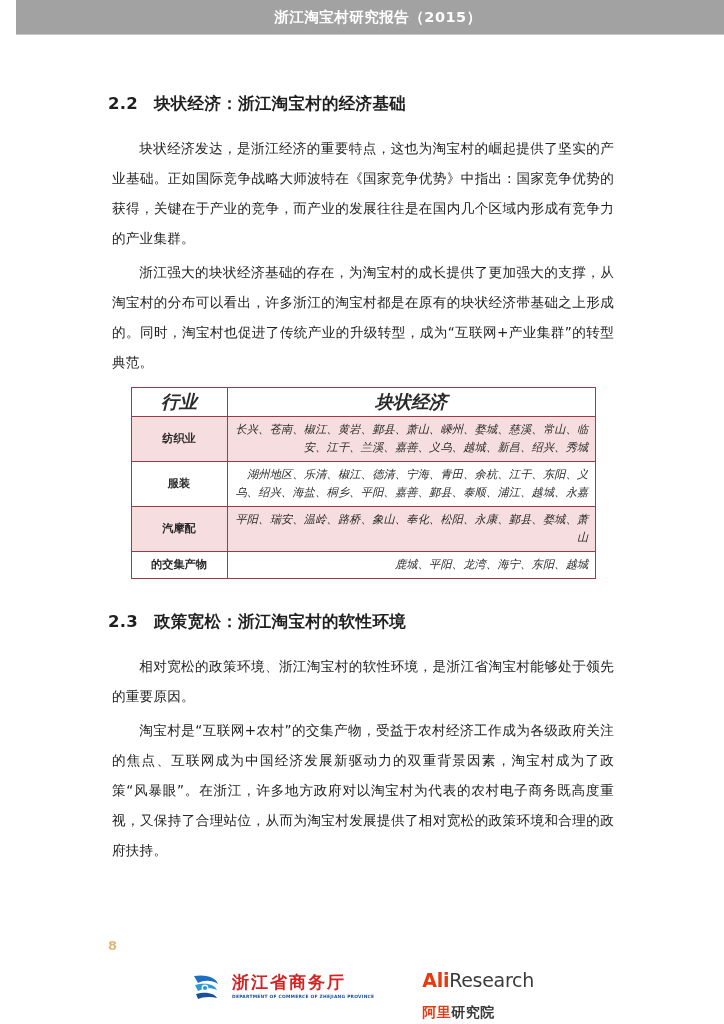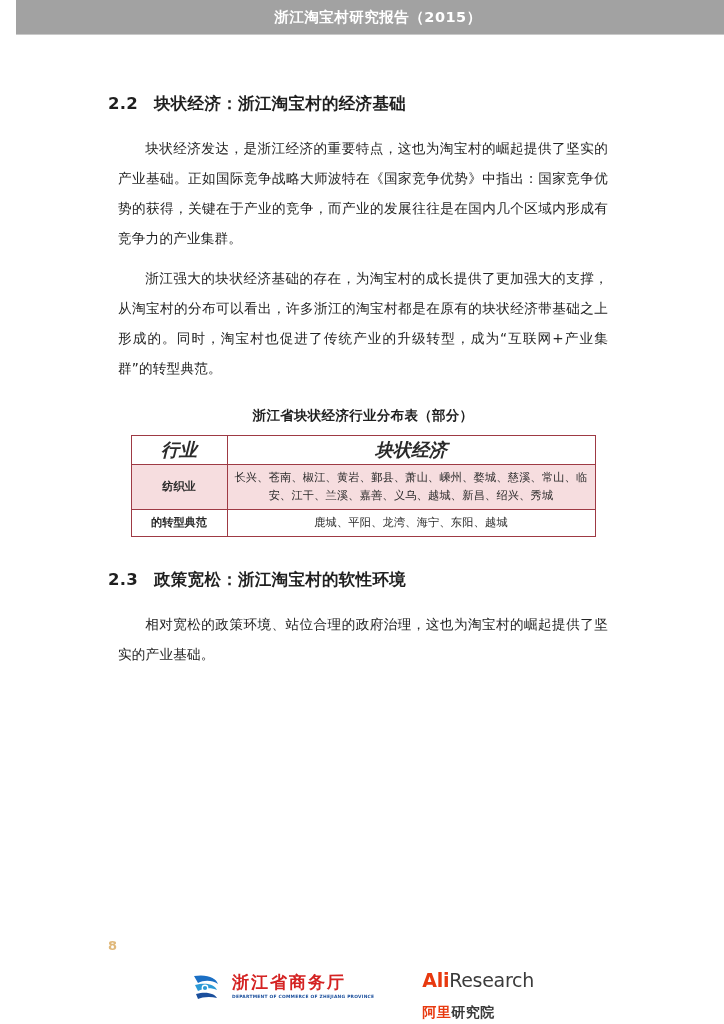--- a/index.html
+++ b/index.html
@@ -58,21 +58,21 @@
     padding: 0;
     letter-spacing: 0.3px;
     white-space: nowrap;
   }
   .sec-num { display: inline-block; min-width: 46px; }
 
   p.para {
     font-size: 13.6px;
     line-height: 30px;
     text-indent: 2em;
-    margin: 10px;
+    margin: 4px;
     text-align: justify;
     color: #232323;
     letter-spacing: 0.2px;
   }
 
   
   .table-title {
     text-align: center;
     font-size: 13.5px;
     font-weight: bold;
@@ -102,22 +102,23 @@
     font-style: italic;
   }
   col.c-industry { width: 96px; }
   col.c-regions  { width: 368px; }
   td.industry {
     text-align: center;
     font-weight: bold;
     font-size: 11.6px;
   }
   td.regions {
-    text-align: center;
+    text-align: right;
     letter-spacing: 0.2px;
+    font-style: italic;
   }
   tr.shaded td { background: #f6dddf; }
   tr.plain  td { background: #ffffff; }
 
   
   .page-number {
     position: absolute;
     left: 108px;
     top: 903px;
     font-size: 13px;
@@ -179,50 +180,58 @@
 <div class="page">
   <div class="content">
 
     <h2 class="section-heading" style="margin-top:58px;">
       <span class="sec-num">2.2</span><span>块状经济：浙江淘宝村的经济基础</span>
     </h2>
 
     <p class="para" style="margin-top:18px;">块状经济发达，是浙江经济的重要特点，这也为淘宝村的崛起提供了坚实的产业基础。正如国际竞争战略大师波特在《国家竞争优势》中指出：国家竞争优势的获得，关键在于产业的竞争，而产业的发展往往是在国内几个区域内形成有竞争力的产业集群。</p>
     <p class="para" style="margin-top:4px;">浙江强大的块状经济基础的存在，为淘宝村的成长提供了更加强大的支撑，从淘宝村的分布可以看出，许多浙江的淘宝村都是在原有的块状经济带基础之上形成的。同时，淘宝村也促进了传统产业的升级转型，成为“互联网+产业集群”的转型典范。</p>
 
-    <div class="table-title" style="margin-top:24px;">浙江省块状经济行业分布表（部分）</div>
 
     <table class="dist-table" style="margin-top:10px;">
       <colgroup>
         <col class="c-industry">
         <col class="c-regions">
       </colgroup>
       <thead>
         <tr>
           <th>行业</th>
           <th>块状经济</th>
         </tr>
       </thead>
       <tbody>
         <tr class="shaded">
           <td class="industry">纺织业</td>
           <td class="regions">长兴、苍南、椒江、黄岩、鄞县、萧山、嵊州、婺城、慈溪、常山、临安、江干、兰溪、嘉善、义乌、越城、新昌、绍兴、秀城</td>
         </tr>
         <tr class="plain">
-          <td class="industry">的转型典范</td>
+          <td class="industry">服装</td>
+          <td class="regions">湖州地区、乐清、椒江、德清、宁海、青田、余杭、江干、东阳、义乌、绍兴、海盐、桐乡、平阳、嘉善、鄞县、泰顺、浦江、越城、永嘉</td>
+        </tr>
+        <tr class="shaded">
+          <td class="industry">汽摩配</td>
+          <td class="regions">平阳、瑞安、温岭、路桥、象山、奉化、松阳、永康、鄞县、婺城、萧山</td>
+        </tr>
+        <tr class="plain">
+          <td class="industry">的交集产物</td>
           <td class="regions">鹿城、平阳、龙湾、海宁、东阳、越城</td>
         </tr>
       </tbody>
     </table>
 
     <h2 class="section-heading" style="margin-top:32px;">
       <span class="sec-num">2.3</span><span>政策宽松：浙江淘宝村的软性环境</span>
     </h2>
 
-    <p class="para" style="margin-top:18px;">相对宽松的政策环境、站位合理的政府治理，这也为淘宝村的崛起提供了坚实的产业基础。</p>
+    <p class="para" style="margin-top:18px;">相对宽松的政策环境、浙江淘宝村的软性环境，是浙江省淘宝村能够处于领先的重要原因。</p>
+    <p class="para" style="margin-top:4px;">淘宝村是“互联网+农村”的交集产物，受益于农村经济工作成为各级政府关注的焦点、互联网成为中国经济发展新驱动力的双重背景因素，淘宝村成为了政策“风暴眼”。在浙江，许多地方政府对以淘宝村为代表的农村电子商务既高度重视，又保持了合理站位，从而为淘宝村发展提供了相对宽松的政策环境和合理的政府扶持。</p>
 
   </div>
 
   <div class="page-number">8</div>
 </div>
 
 <div class="footer-logos">
 
   <div class="logo-commerce">
     <div class="logo-mark">

